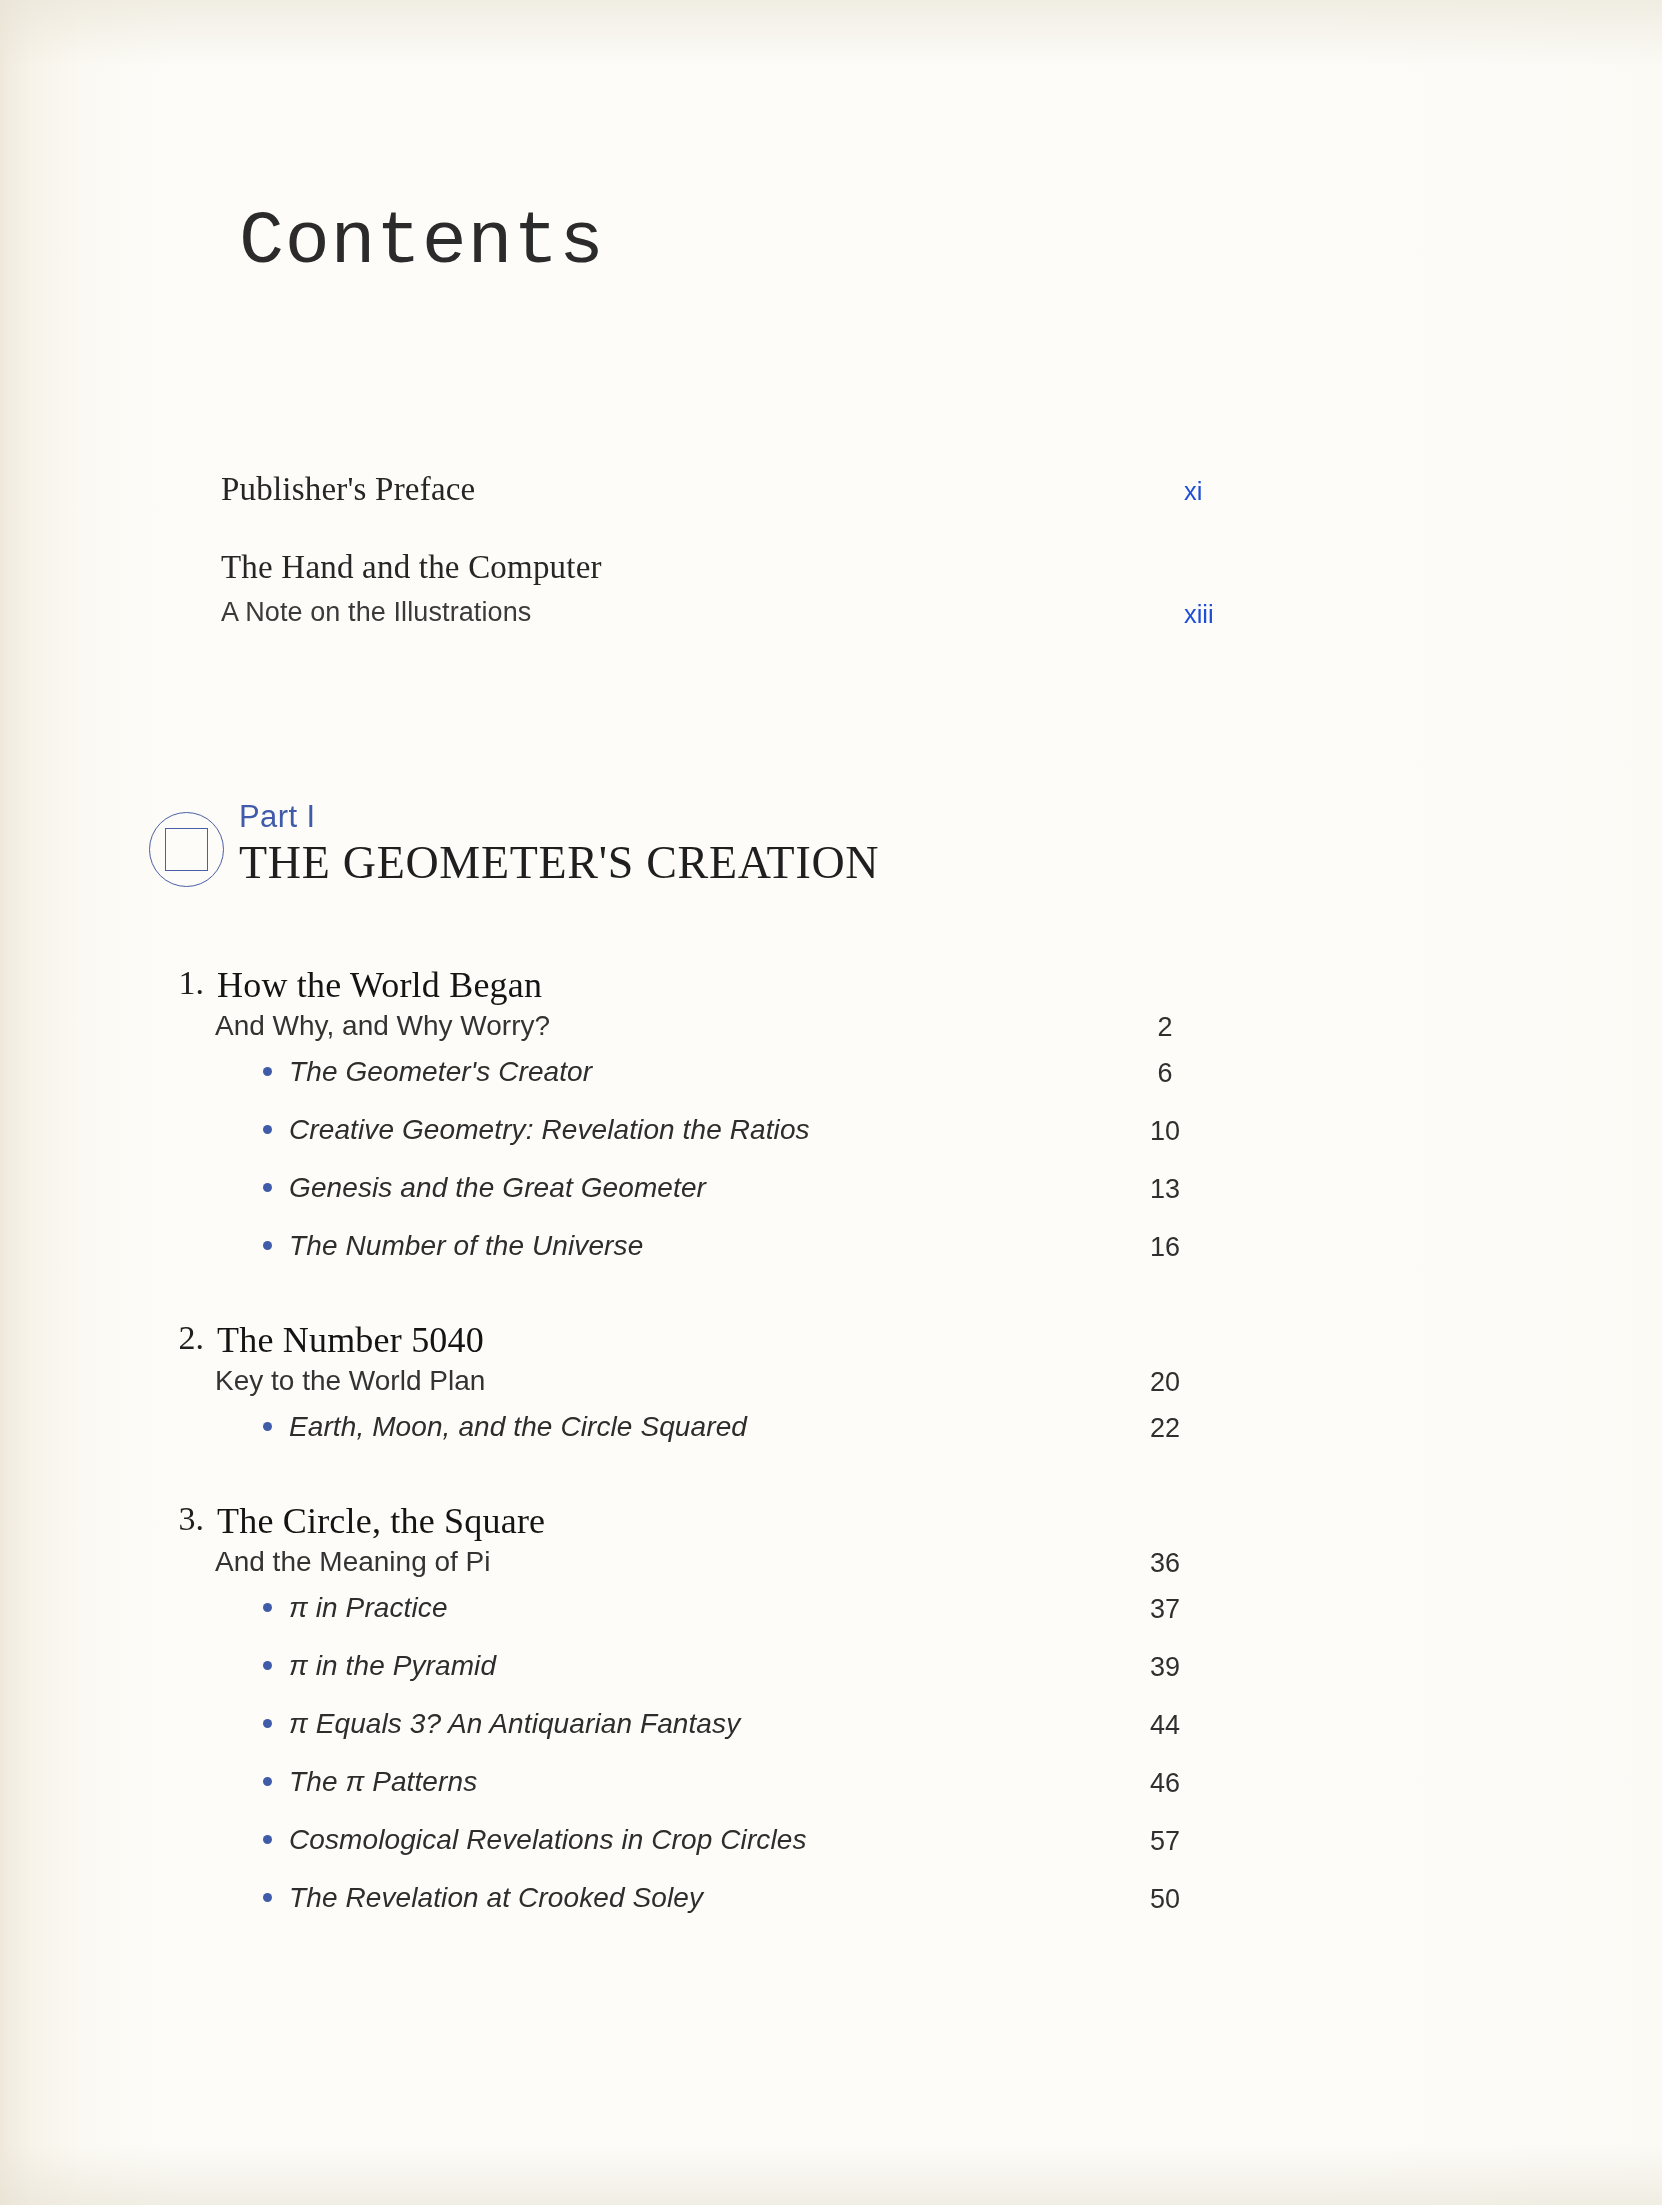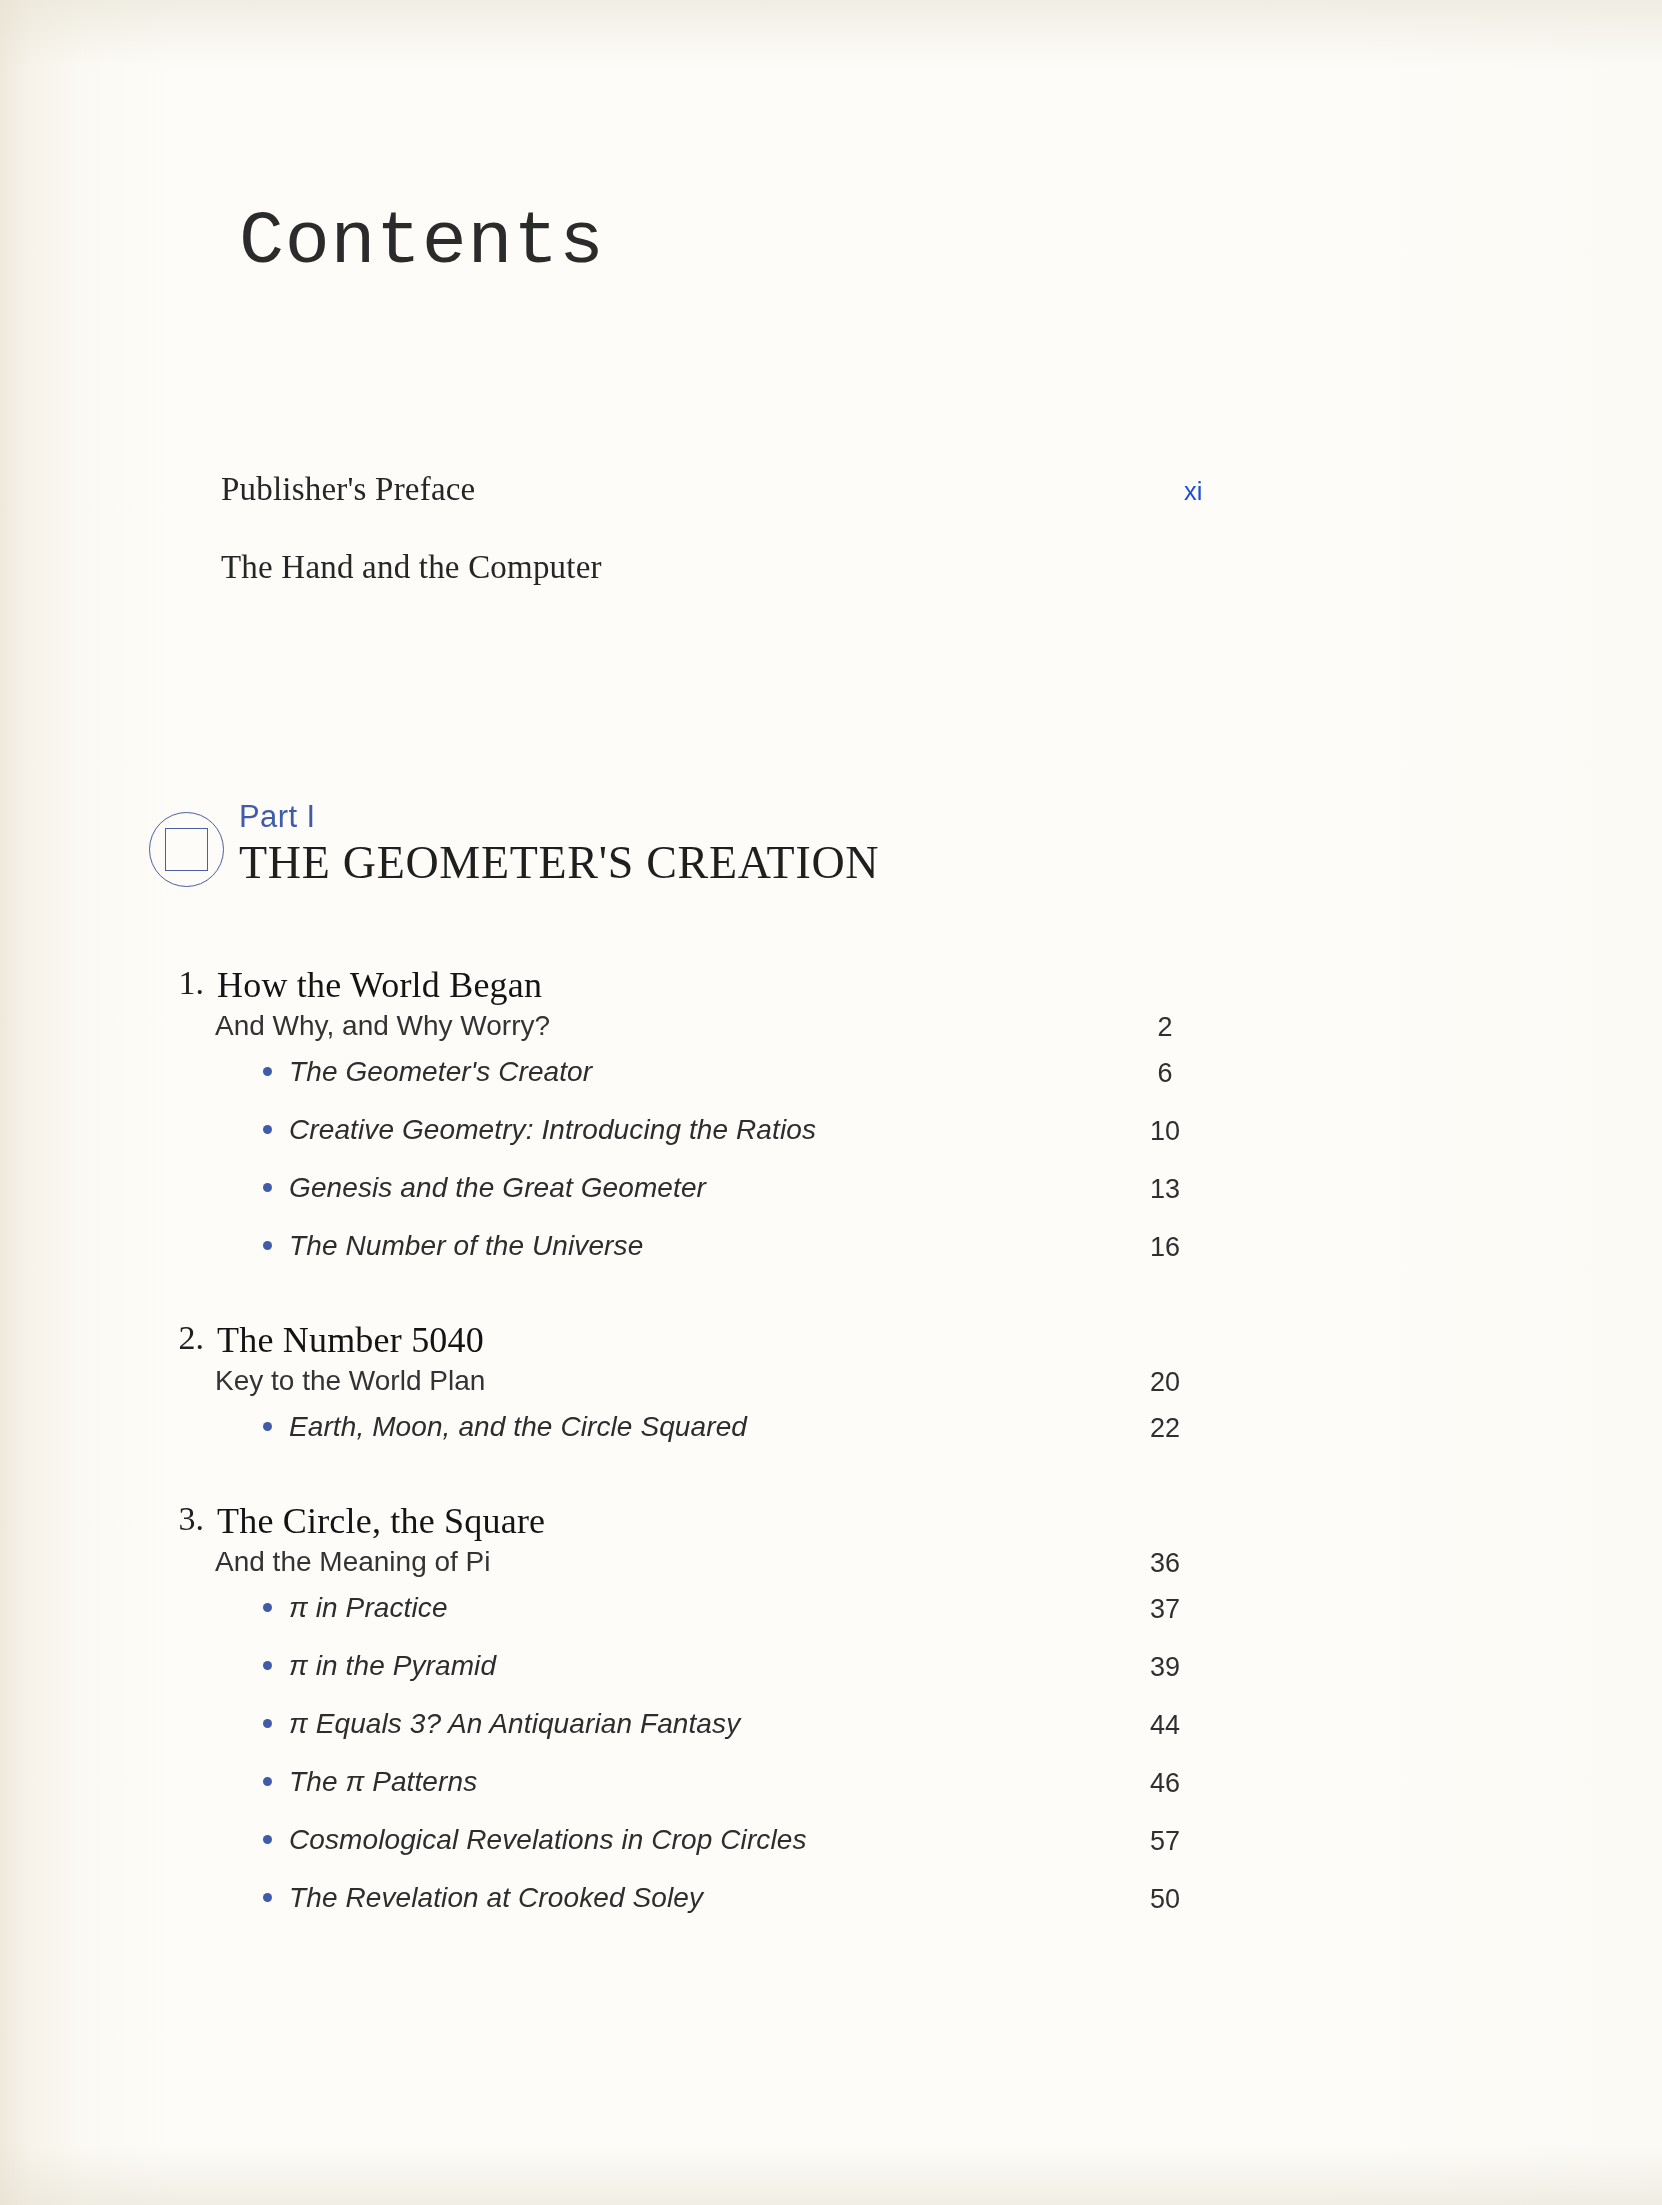--- a/index.html
+++ b/index.html
@@ -234,20 +234,24 @@
     <div class="fm-row">
       <div class="fm-main">Publisher's Preface</div>
       <div class="fm-page" style="top:6px;">xi</div>
     </div>
 
     <div style="height:30px;"></div>
 
     <div class="fm-row">
       <div class="fm-main">The Hand and the Computer</div>
     </div>
+    <div class="fm-row">
+      <div class="fm-sub">A Note on the Illustrations</div>
+      <div class="fm-page" style="top:3px;">xiii</div>
+    </div>
 
   </div>
 
   <div class="part-block">
     <div class="part-icon">
       <div class="circle"></div>
       <div class="square"></div>
     </div>
     <div class="part-label">Part I</div>
     <div class="part-title">THE GEOMETER'S CREATION</div>
@@ -264,21 +268,21 @@
         <div class="chap-sub">And Why, and Why Worry?</div>
         <div class="pg">2</div>
       </div>
       <div class="sec-row">
         <div class="sec-bullet"></div>
         <div class="sec-title">The Geometer's Creator</div>
         <div class="sec-pg">6</div>
       </div>
       <div class="sec-row">
         <div class="sec-bullet"></div>
-        <div class="sec-title">Creative Geometry: Introducing the Ratios</div>
+        <div class="sec-title">Creative Geometry: Revelation the Ratios</div>
         <div class="sec-pg">10</div>
       </div>
       <div class="sec-row">
         <div class="sec-bullet"></div>
         <div class="sec-title">Genesis and the Great Geometer</div>
         <div class="sec-pg">13</div>
       </div>
       <div class="sec-row">
         <div class="sec-bullet"></div>
         <div class="sec-title">The Number of the Universe</div>

